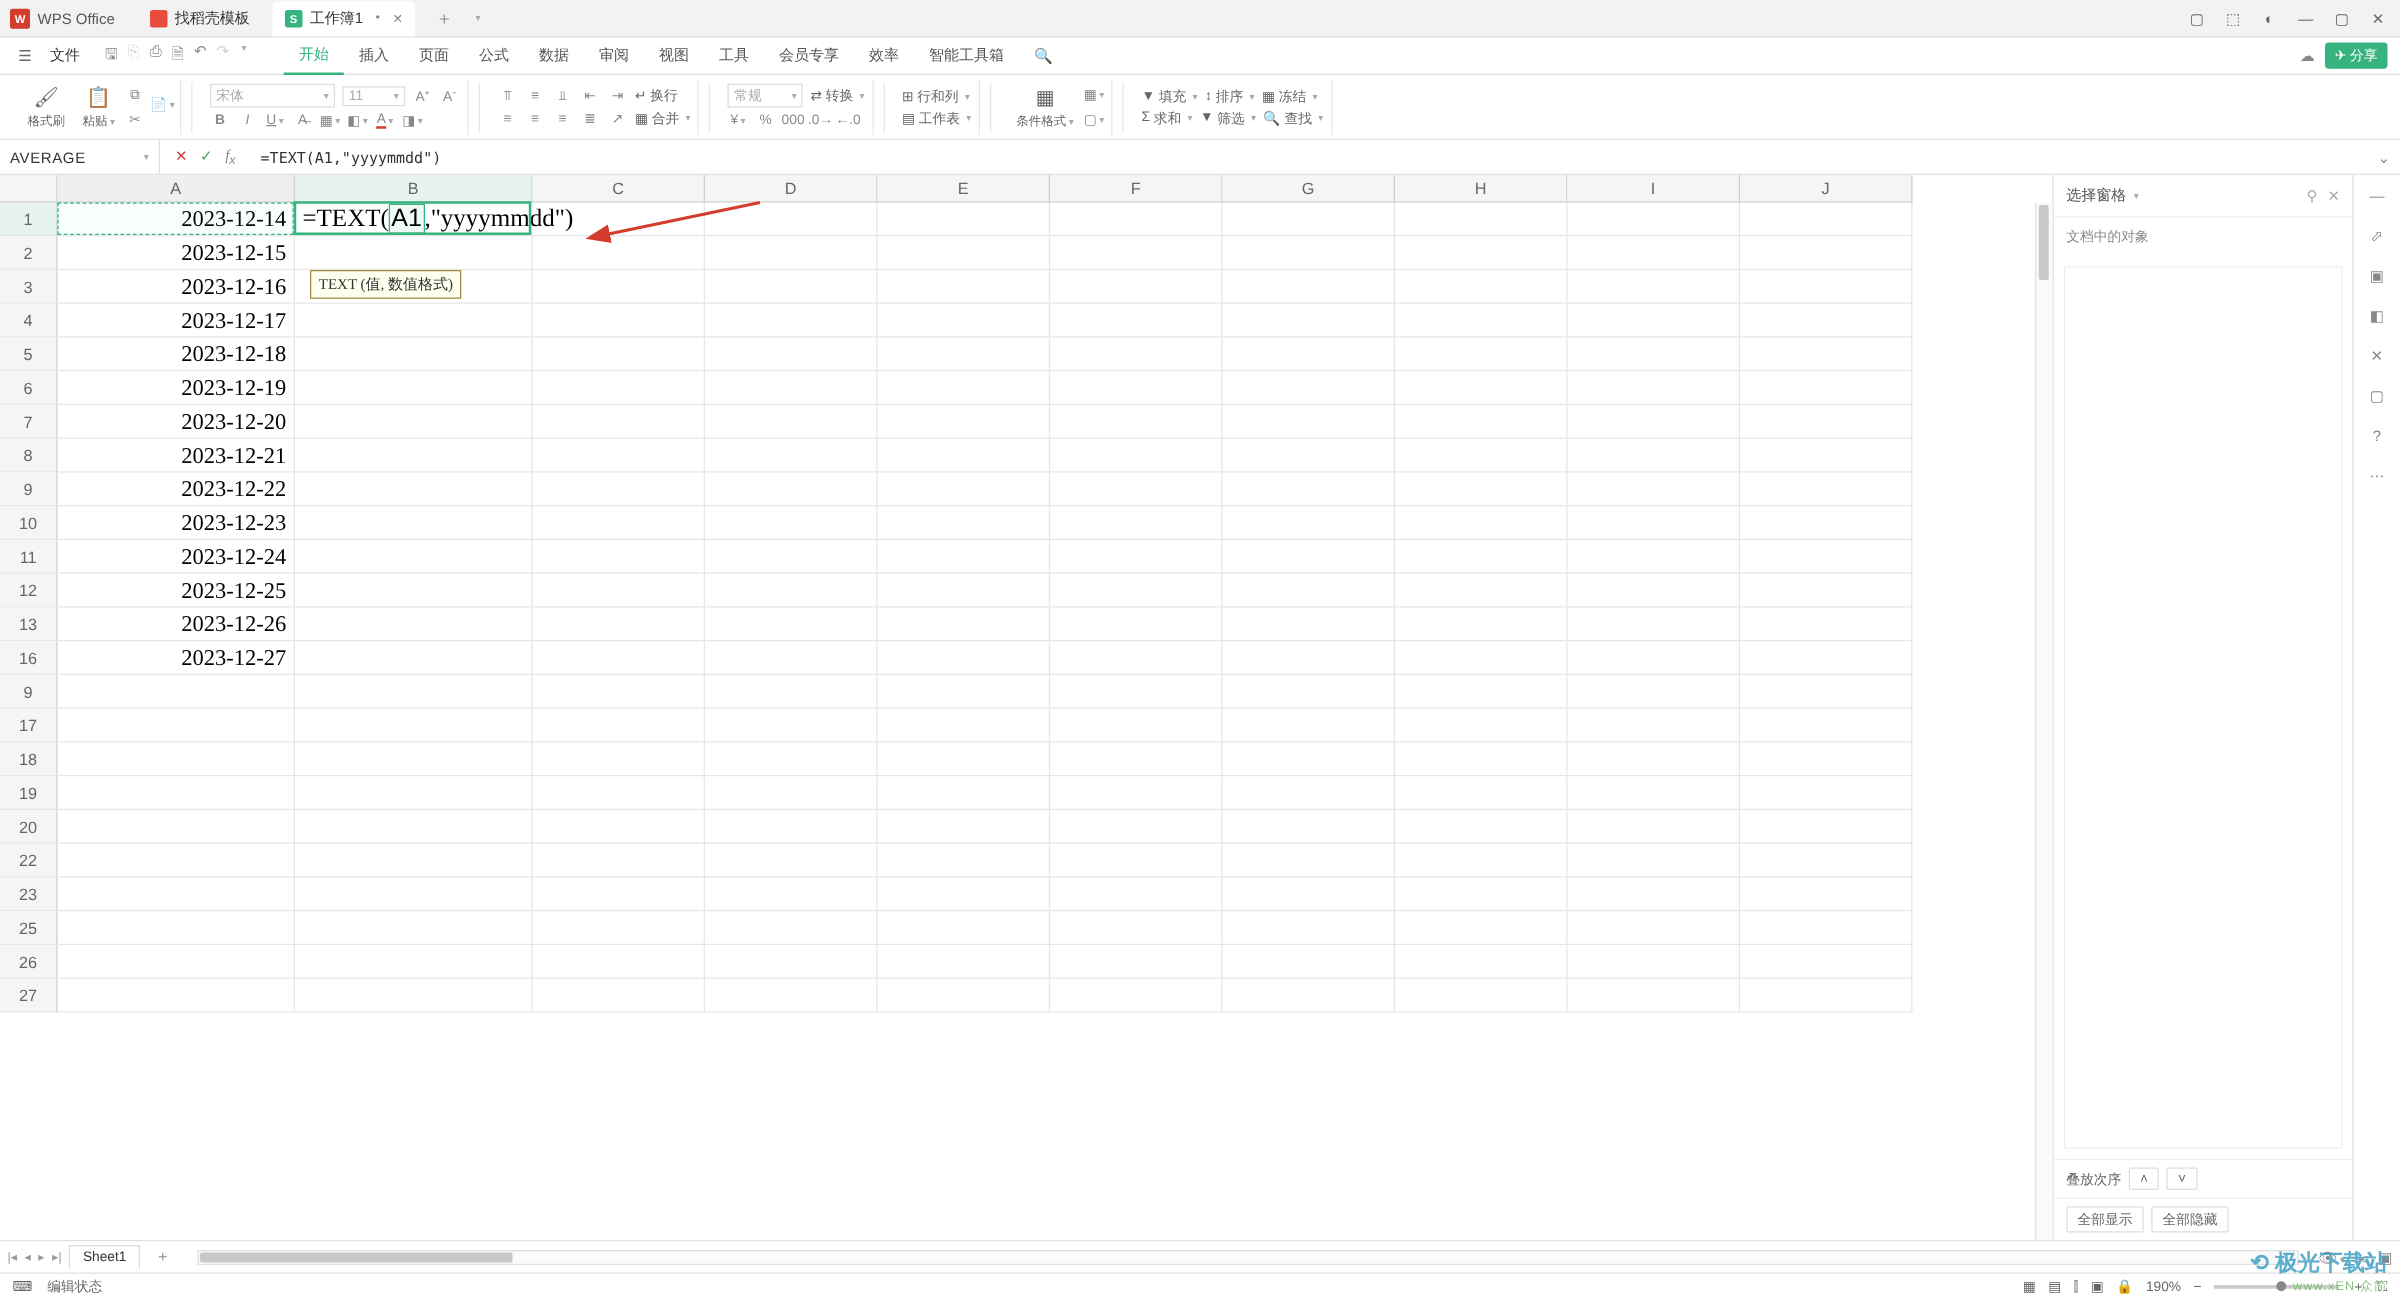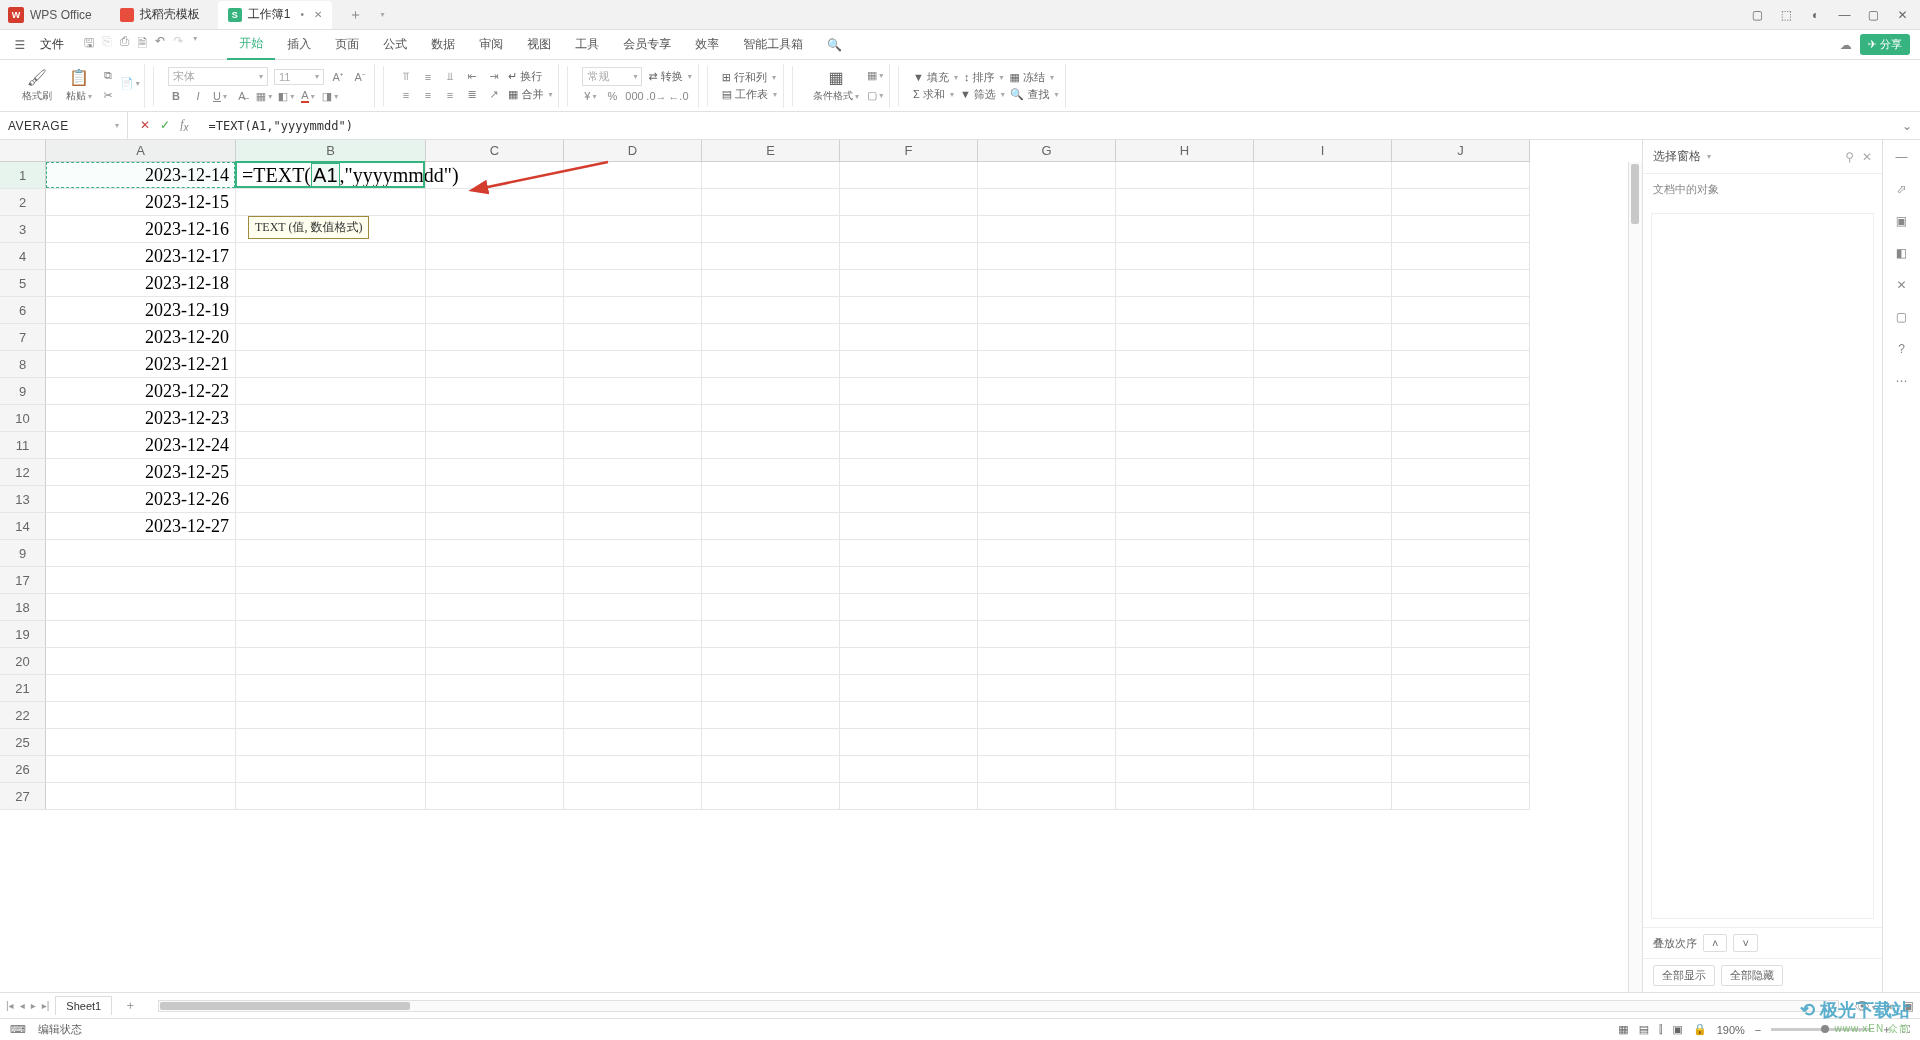--- a/index.html
+++ b/index.html
@@ -504,21 +504,21 @@
             <div class="cell" style="width:138px"></div>
             <div class="cell" style="width:138px"></div>
             <div class="cell" style="width:138px"></div>
             <div class="cell" style="width:138px"></div>
             <div class="cell" style="width:138px"></div>
             <div class="cell" style="width:138px"></div>
             <div class="cell" style="width:138px"></div>
             <div class="cell" style="width:138px"></div>
           </div>
           <div class="row">
-            <div class="rh ">14</div>
+            <div class="rh ">16</div>
             <div class="cell r" style="width:190px">2023-12-27</div>
             <div class="cell" style="width:190px"></div>
             <div class="cell" style="width:138px"></div>
             <div class="cell" style="width:138px"></div>
             <div class="cell" style="width:138px"></div>
             <div class="cell" style="width:138px"></div>
             <div class="cell" style="width:138px"></div>
             <div class="cell" style="width:138px"></div>
             <div class="cell" style="width:138px"></div>
             <div class="cell" style="width:138px"></div>
@@ -582,34 +582,34 @@
             <div class="cell" style="width:138px"></div>
             <div class="cell" style="width:138px"></div>
             <div class="cell" style="width:138px"></div>
             <div class="cell" style="width:138px"></div>
             <div class="cell" style="width:138px"></div>
             <div class="cell" style="width:138px"></div>
             <div class="cell" style="width:138px"></div>
             <div class="cell" style="width:138px"></div>
           </div>
           <div class="row">
-            <div class="rh ">21</div>
-            <div class="cell" style="width:190px"></div>
-            <div class="cell" style="width:190px"></div>
-            <div class="cell" style="width:138px"></div>
-            <div class="cell" style="width:138px"></div>
-            <div class="cell" style="width:138px"></div>
-            <div class="cell" style="width:138px"></div>
-            <div class="cell" style="width:138px"></div>
-            <div class="cell" style="width:138px"></div>
-            <div class="cell" style="width:138px"></div>
-            <div class="cell" style="width:138px"></div>
-          </div>
-          <div class="row">
             <div class="rh ">22</div>
+            <div class="cell" style="width:190px"></div>
+            <div class="cell" style="width:190px"></div>
+            <div class="cell" style="width:138px"></div>
+            <div class="cell" style="width:138px"></div>
+            <div class="cell" style="width:138px"></div>
+            <div class="cell" style="width:138px"></div>
+            <div class="cell" style="width:138px"></div>
+            <div class="cell" style="width:138px"></div>
+            <div class="cell" style="width:138px"></div>
+            <div class="cell" style="width:138px"></div>
+          </div>
+          <div class="row">
+            <div class="rh ">23</div>
             <div class="cell" style="width:190px"></div>
             <div class="cell" style="width:190px"></div>
             <div class="cell" style="width:138px"></div>
             <div class="cell" style="width:138px"></div>
             <div class="cell" style="width:138px"></div>
             <div class="cell" style="width:138px"></div>
             <div class="cell" style="width:138px"></div>
             <div class="cell" style="width:138px"></div>
             <div class="cell" style="width:138px"></div>
             <div class="cell" style="width:138px"></div>

